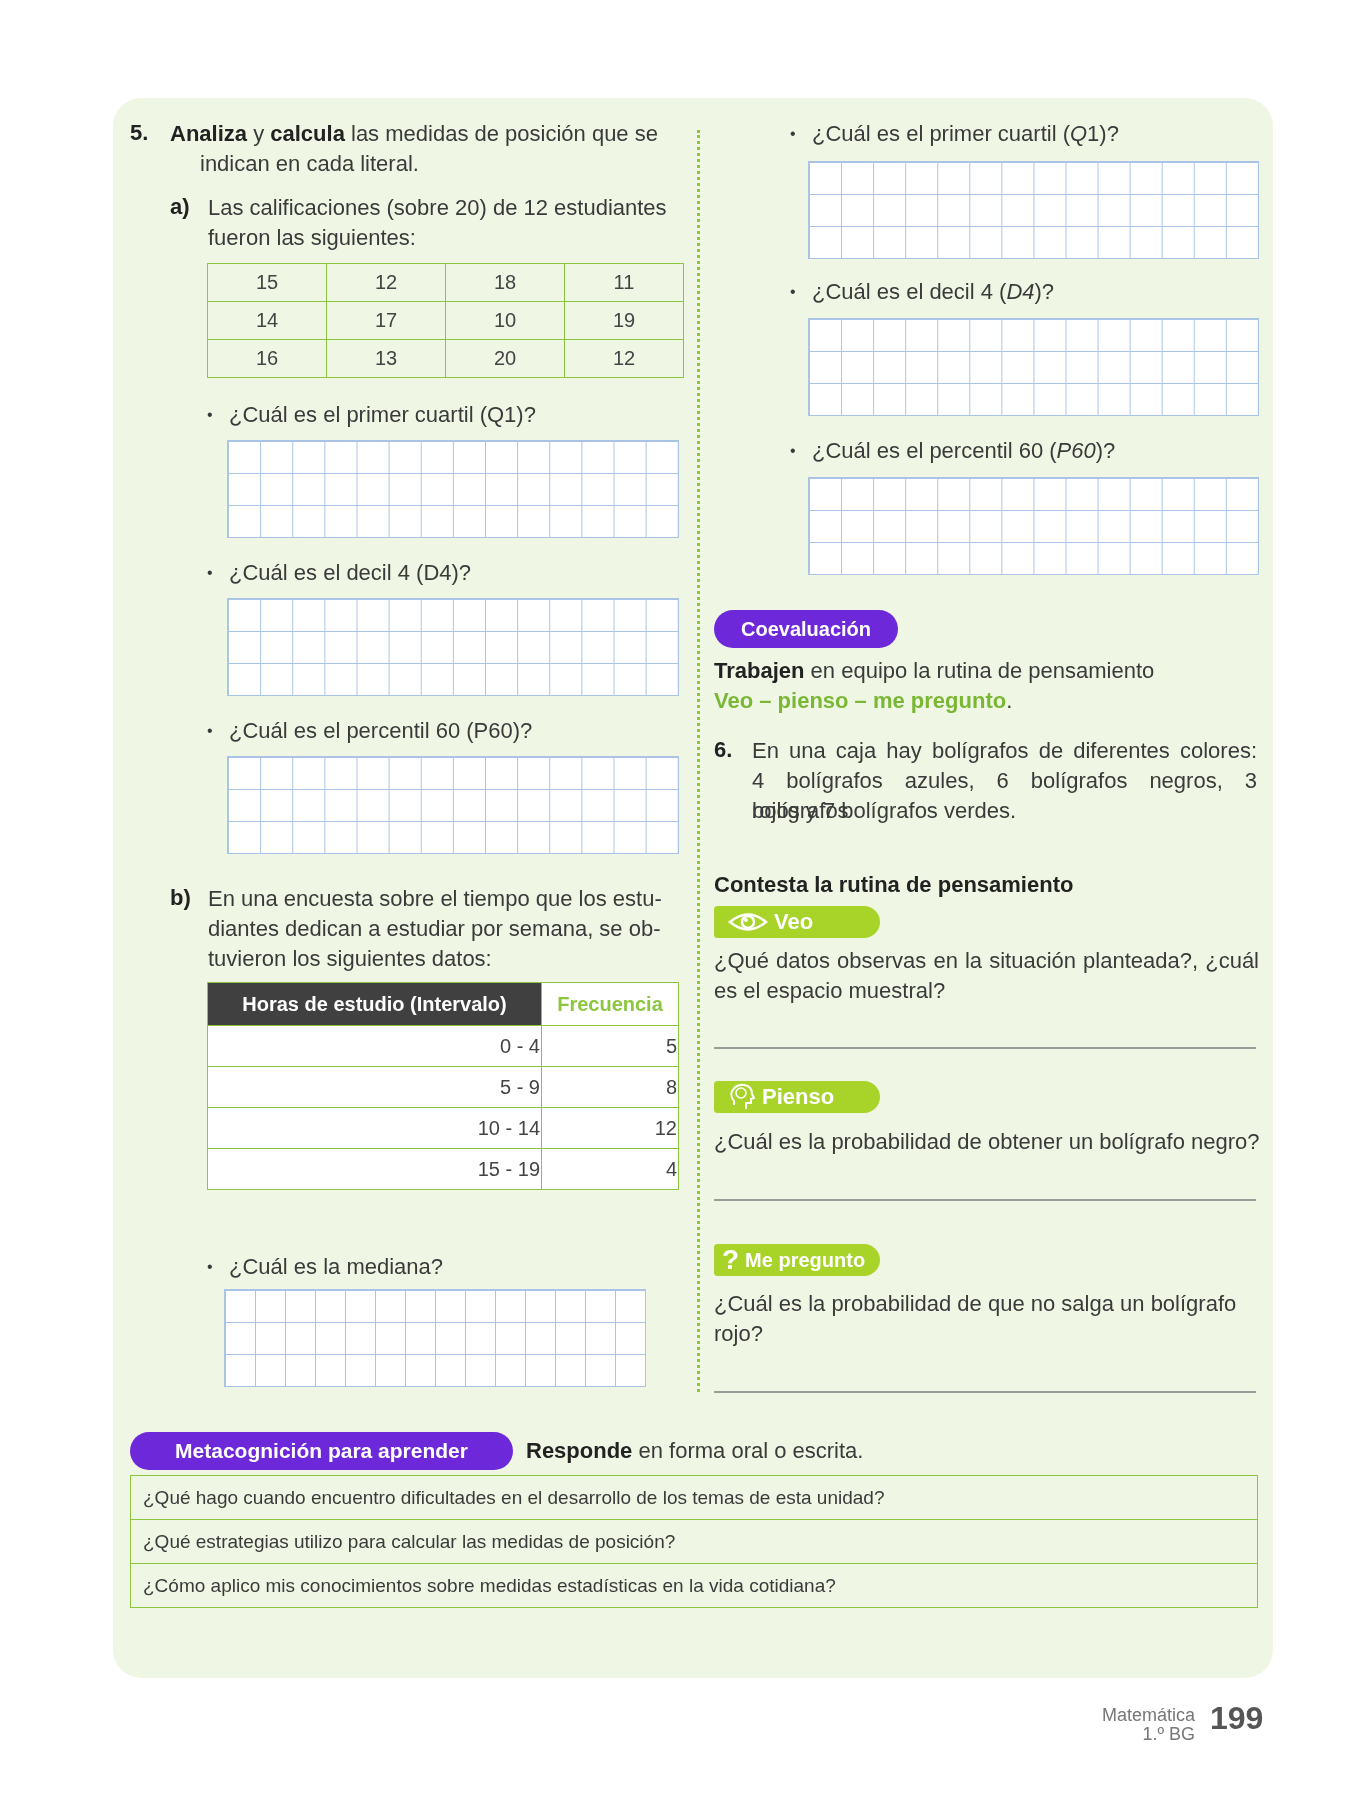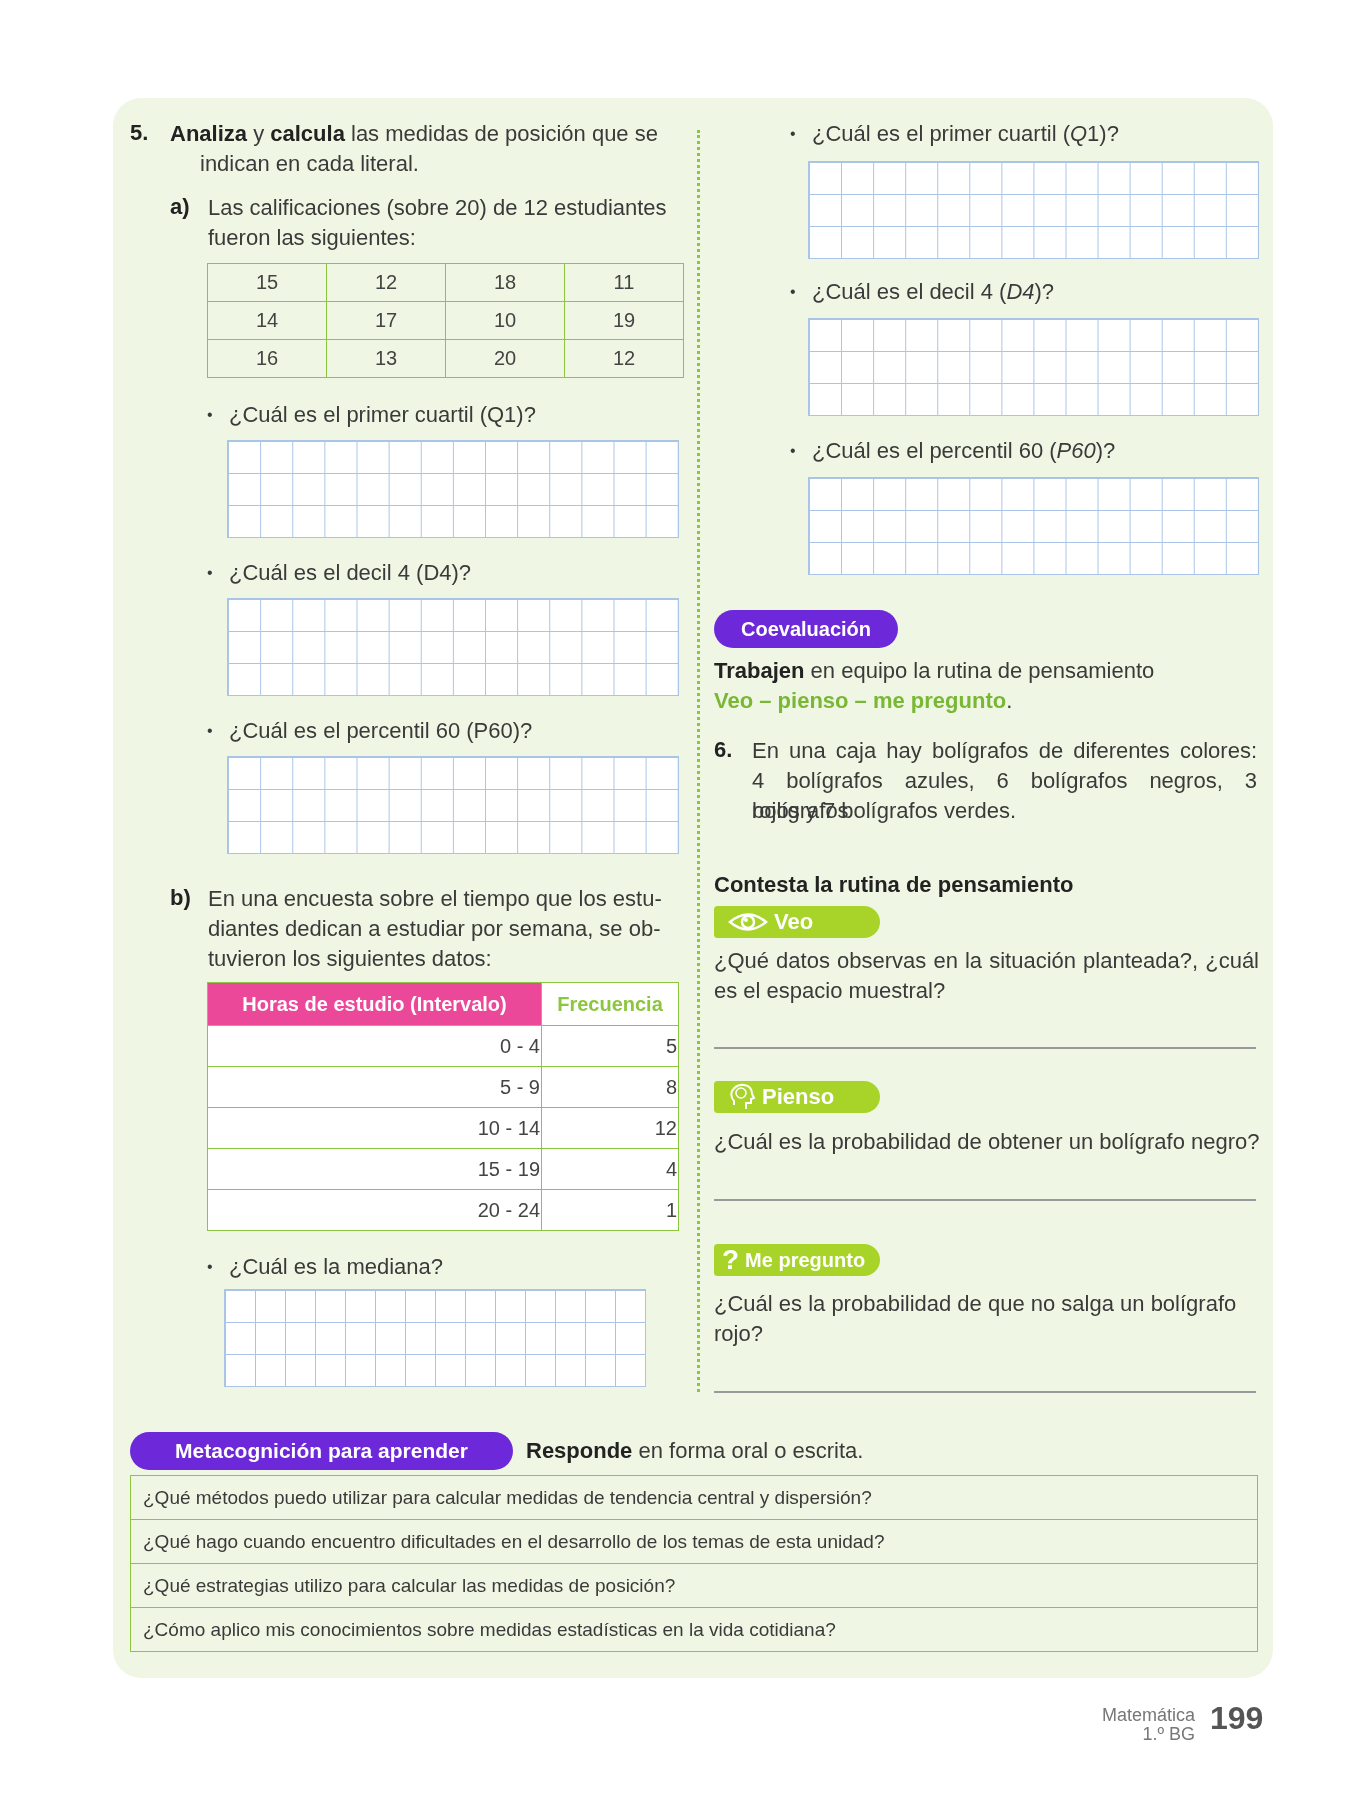--- a/index.html
+++ b/index.html
@@ -18,21 +18,21 @@
           background-image: linear-gradient(to right, #a9c4e6 1px, transparent 1px), linear-gradient(to bottom, #a9c4e6 1px, transparent 1px); }
   .grid.l { width:450px; height:96px; background-size:32.14px 32px; }
   .grid.r { width:449px; height:96px; background-size:32.07px 32px; }
   .grid.m { width:420px; height:96px; background-size:30px 32px; }
   .bullet { position:absolute; font-size:22px; line-height:30px; color:#3a3a3a; }
   .bullet .dot { position:absolute; left:0; top:0; font-size:16px; }
   .bullet .q { position:absolute; left:22px; top:0; white-space:nowrap; }
   .it { font-style:italic; }
   table.freq { border-collapse:collapse; position:absolute; background:#ffffff; }
   table.freq th { height:40px; font-size:20px; font-weight:bold; border:1.5px solid #8cc63f; }
-  table.freq th.h1 { background:#ec4899; color:#ffffff; width:331px; }
+  table.freq th.h1 { background:#404040; color:#ffffff; width:331px; }
   table.freq th.h2 { background:#ffffff; color:#8cc63f; width:134px; }
   table.freq td { height:38px; border:1.5px solid #8cc63f; text-align:right; font-size:20px; color:#444; }
   .pill { position:absolute; border-radius:0 20px 20px 0; color:#fff; font-weight:bold; display:flex; align-items:center; }
   .pill.co { background:#6d28d9; border-radius:20px; font-size:20px; justify-content:center; }
   .pill.lime { background:#a8d42a; font-size:22px; padding-left:14px; gap:6px; border-radius:4px 18px 18px 4px; }
   .green-b { color:#7ab735; font-weight:bold; }
   .rule { position:absolute; height:1.5px; background:#9a9a9a; }
   table.meta { border-collapse:collapse; position:absolute; }
   table.meta td { border:1.5px solid #8cc63f; height:43px; font-size:19px; color:#3a3a3a; padding:0 12px; }
   .footer-subj { position:absolute; right:155px; top:1706px; font-size:18px; color:#777; text-align:right; line-height:19px; }
@@ -115,24 +115,20 @@
     <td>8</td>
   </tr>
   <tr>
     <td>10 - 14</td>
     <td>12</td>
   </tr>
   <tr>
     <td>15 - 19</td>
     <td>4</td>
   </tr>
-  <tr>
-    <td>20 - 24</td>
-    <td>1</td>
-  </tr>
 </tbody>
   </table>
 
 <div class="bullet" style="left:207px; top:1252px;">
   <span class="dot">•</span>
   <span class="q">¿Cuál es la mediana?</span>
 </div>
 <div class="grid m" style="left:224px; top:1289px;"></div>
 
 <div class="bullet" style="left:790px; top:119px;">
@@ -197,23 +193,20 @@
 <div class="abs txt" style="left:714px; top:1289px; white-space:nowrap;">¿Cuál es la probabilidad de que no salga un bolígrafo</div>
 <div class="abs txt" style="left:714px; top:1319px;">rojo?</div>
 <div class="rule" style="left:714px; top:1391px; width:542px;"></div>
 
 <div class="pill co" style="left:130px; top:1432px; width:383px; height:38px; font-size:21px;">Metacognición para aprender</div>
 <div class="abs txt" style="left:526px; top:1436px;">
   <span class="b">Responde</span><span> en forma oral o escrita.</span>
 </div>
 <table class="meta" style="left:130px; top:1475px; width:1128px;">
   <tbody>
-      <tr>
-        <td>¿Qué métodos puedo utilizar para calcular medidas de tendencia central y dispersión?</td>
-      </tr>
   <tr>
         <td>¿Qué hago cuando encuentro dificultades en el desarrollo de los temas de esta unidad?</td>
       </tr>
   <tr>
         <td>¿Qué estrategias utilizo para calcular las medidas de posición?</td>
       </tr>
   <tr>
         <td>¿Cómo aplico mis conocimientos sobre medidas estadísticas en la vida cotidiana?</td>
       </tr>
 </tbody>

